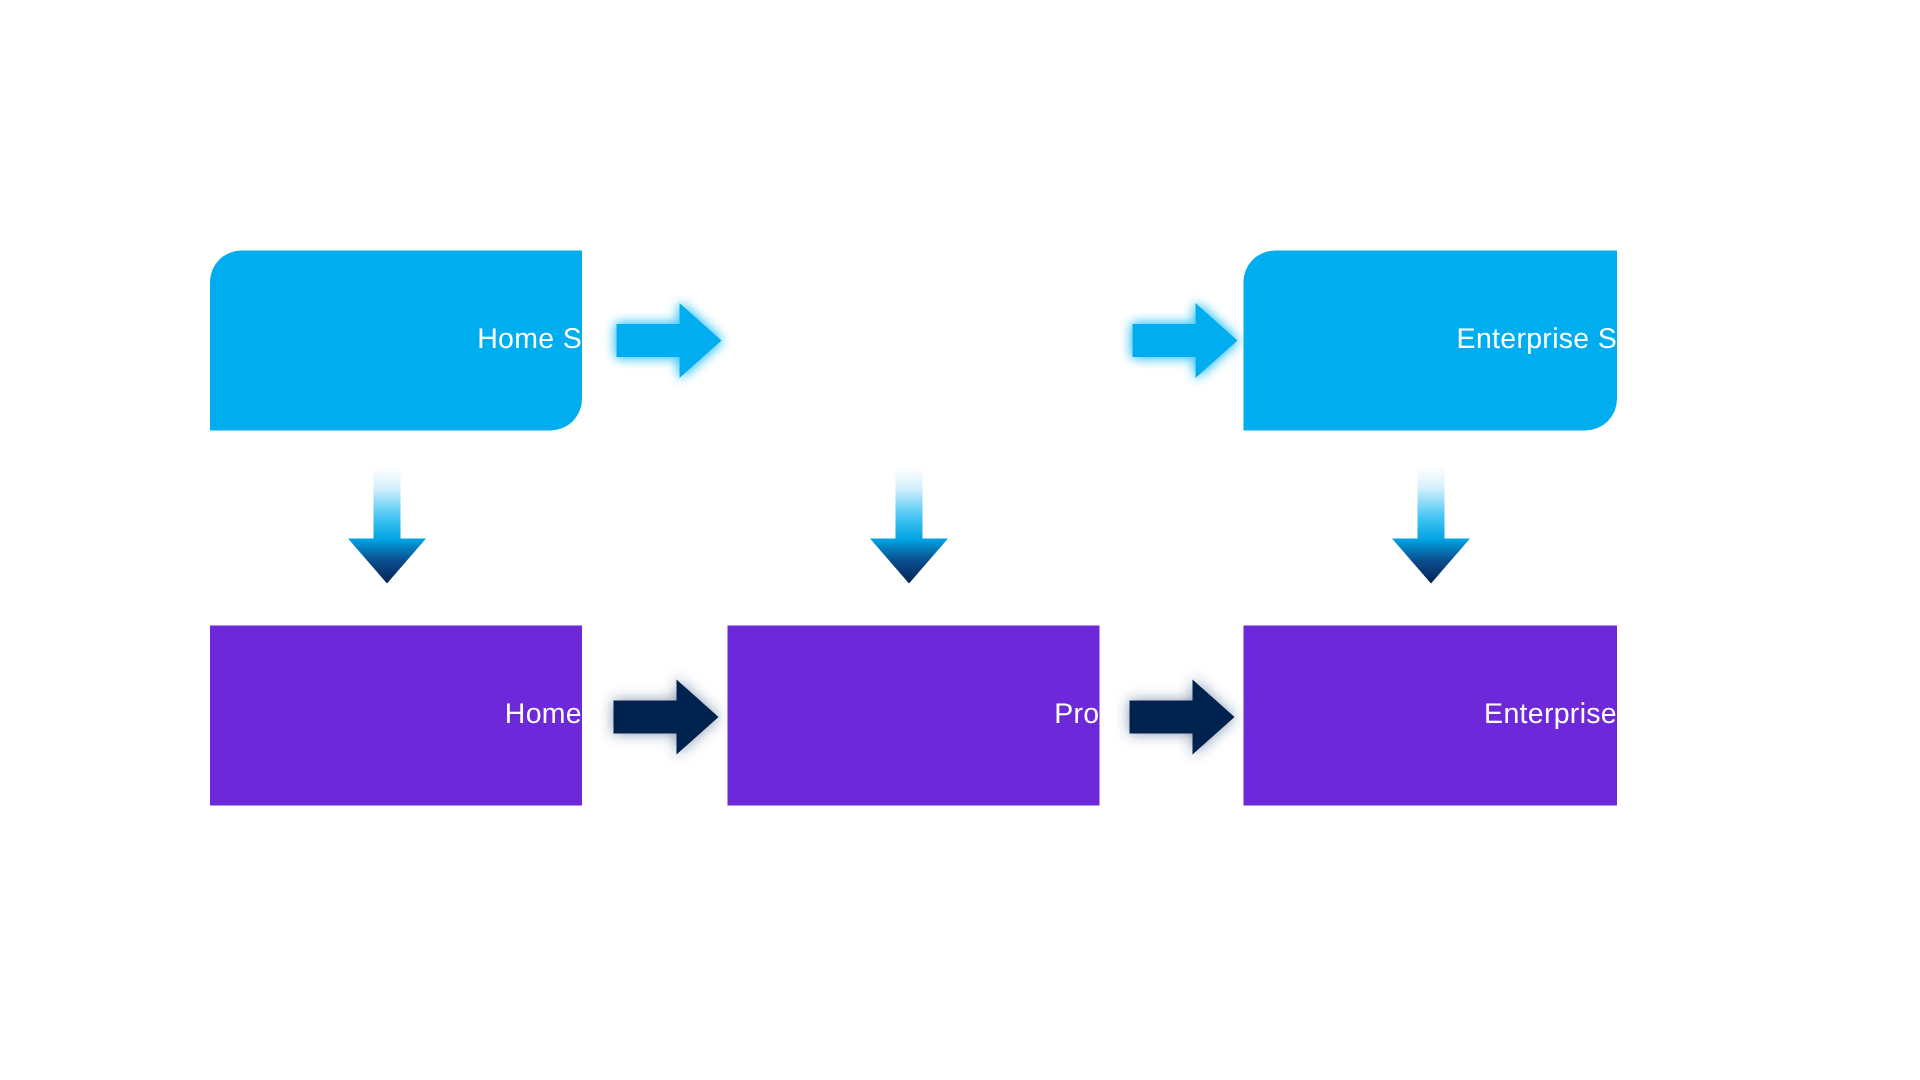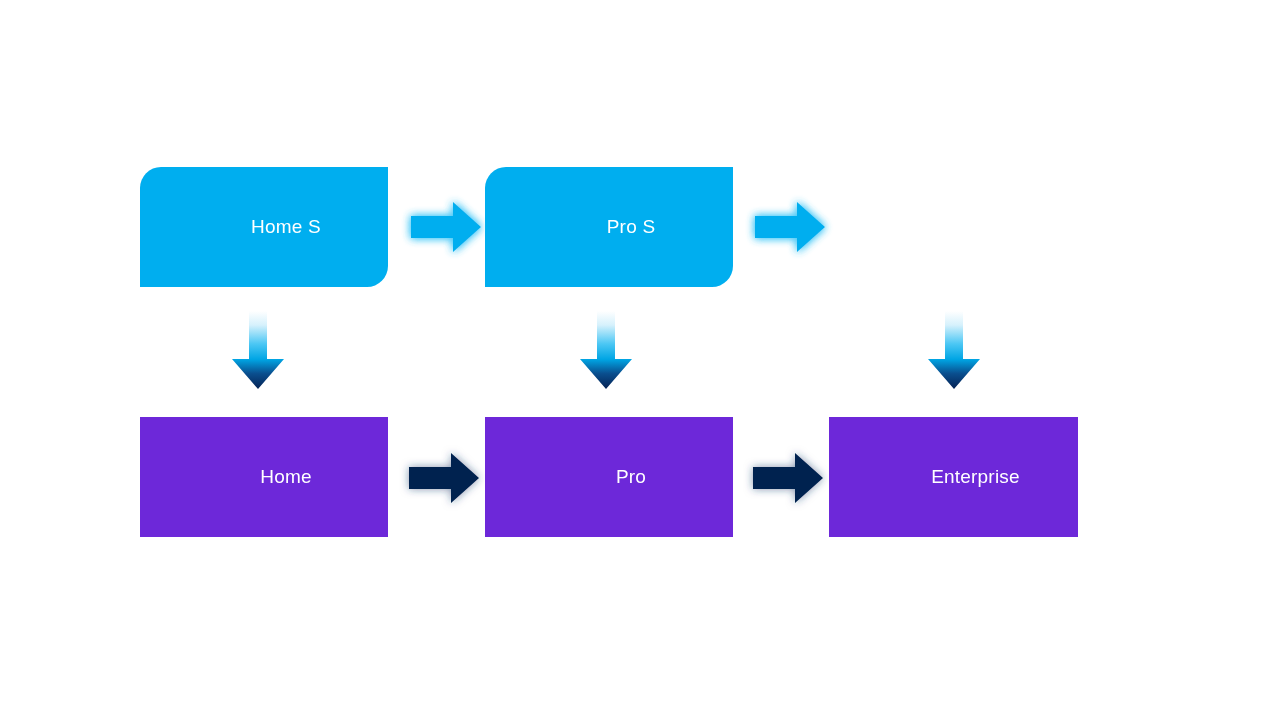--- a/index.html
+++ b/index.html
@@ -20,21 +20,21 @@
     width: 1280px;
     height: 720px;
     background: #ffffff;
   }
 
   
   .node {
     position: absolute;
     display: flex;
     align-items: center;
-    justify-content: center;
+    justify-content: flex-end;
     box-sizing: border-box;
     color: #ffffff;
     font-size: 19px;
     font-weight: 400;
     letter-spacing: 0.2px;
     line-height: 1.2;
     text-align: center;
     user-select: none;
     padding-left: 44px;
   }
@@ -118,24 +118,24 @@
     </filter>
   </defs>
 </svg>
 
 <div id="canvas">
 
   <div class="node node--primary" style="left:140px; top:167px; width:248px; height:120px;">
     <span>Home S</span>
   </div>
 
-  <div class="node node--primary" style="left:485px; top:167px; width:248px; height:120px;">
-    <span>Pro S</span>
+
+  <div class="node node--primary" style="left:829px; top:167px; width:249px; height:120px;">
+    <span>Enterprise S</span>
   </div>
-
 
   <div class="arrow arrow-h-primary" style="left:411px; top:202px; width:70px; height:50px;">
     <svg width="70" height="50" viewBox="0 0 70 50">
       <path class="shape" d="M0,14 L42,14 L42,0 L70,25 L42,50 L42,36 L0,36 Z"></path>
     </svg>
   </div>
 
   <div class="arrow arrow-h-primary" style="left:755px; top:202px; width:70px; height:50px;">
     <svg width="70" height="50" viewBox="0 0 70 50">
       <path class="shape" d="M0,14 L42,14 L42,0 L70,25 L42,50 L42,36 L0,36 Z"></path>

